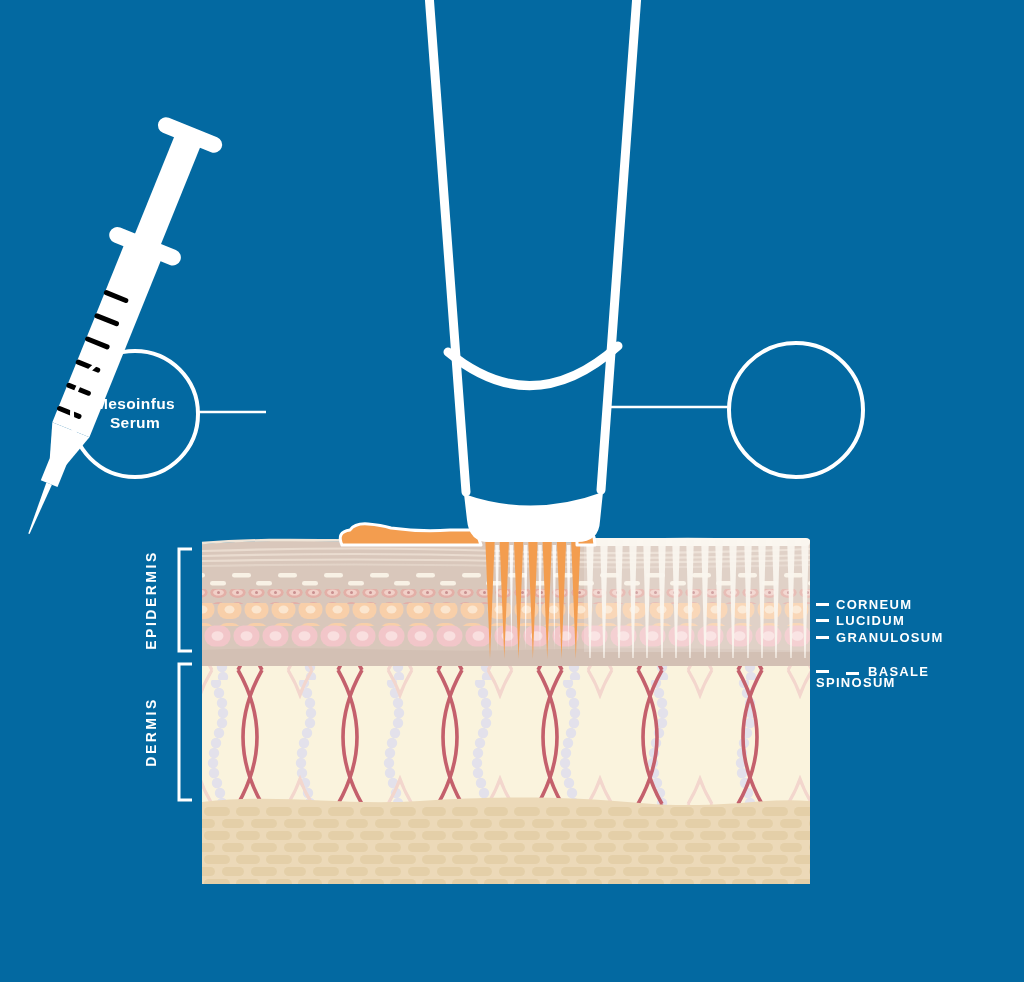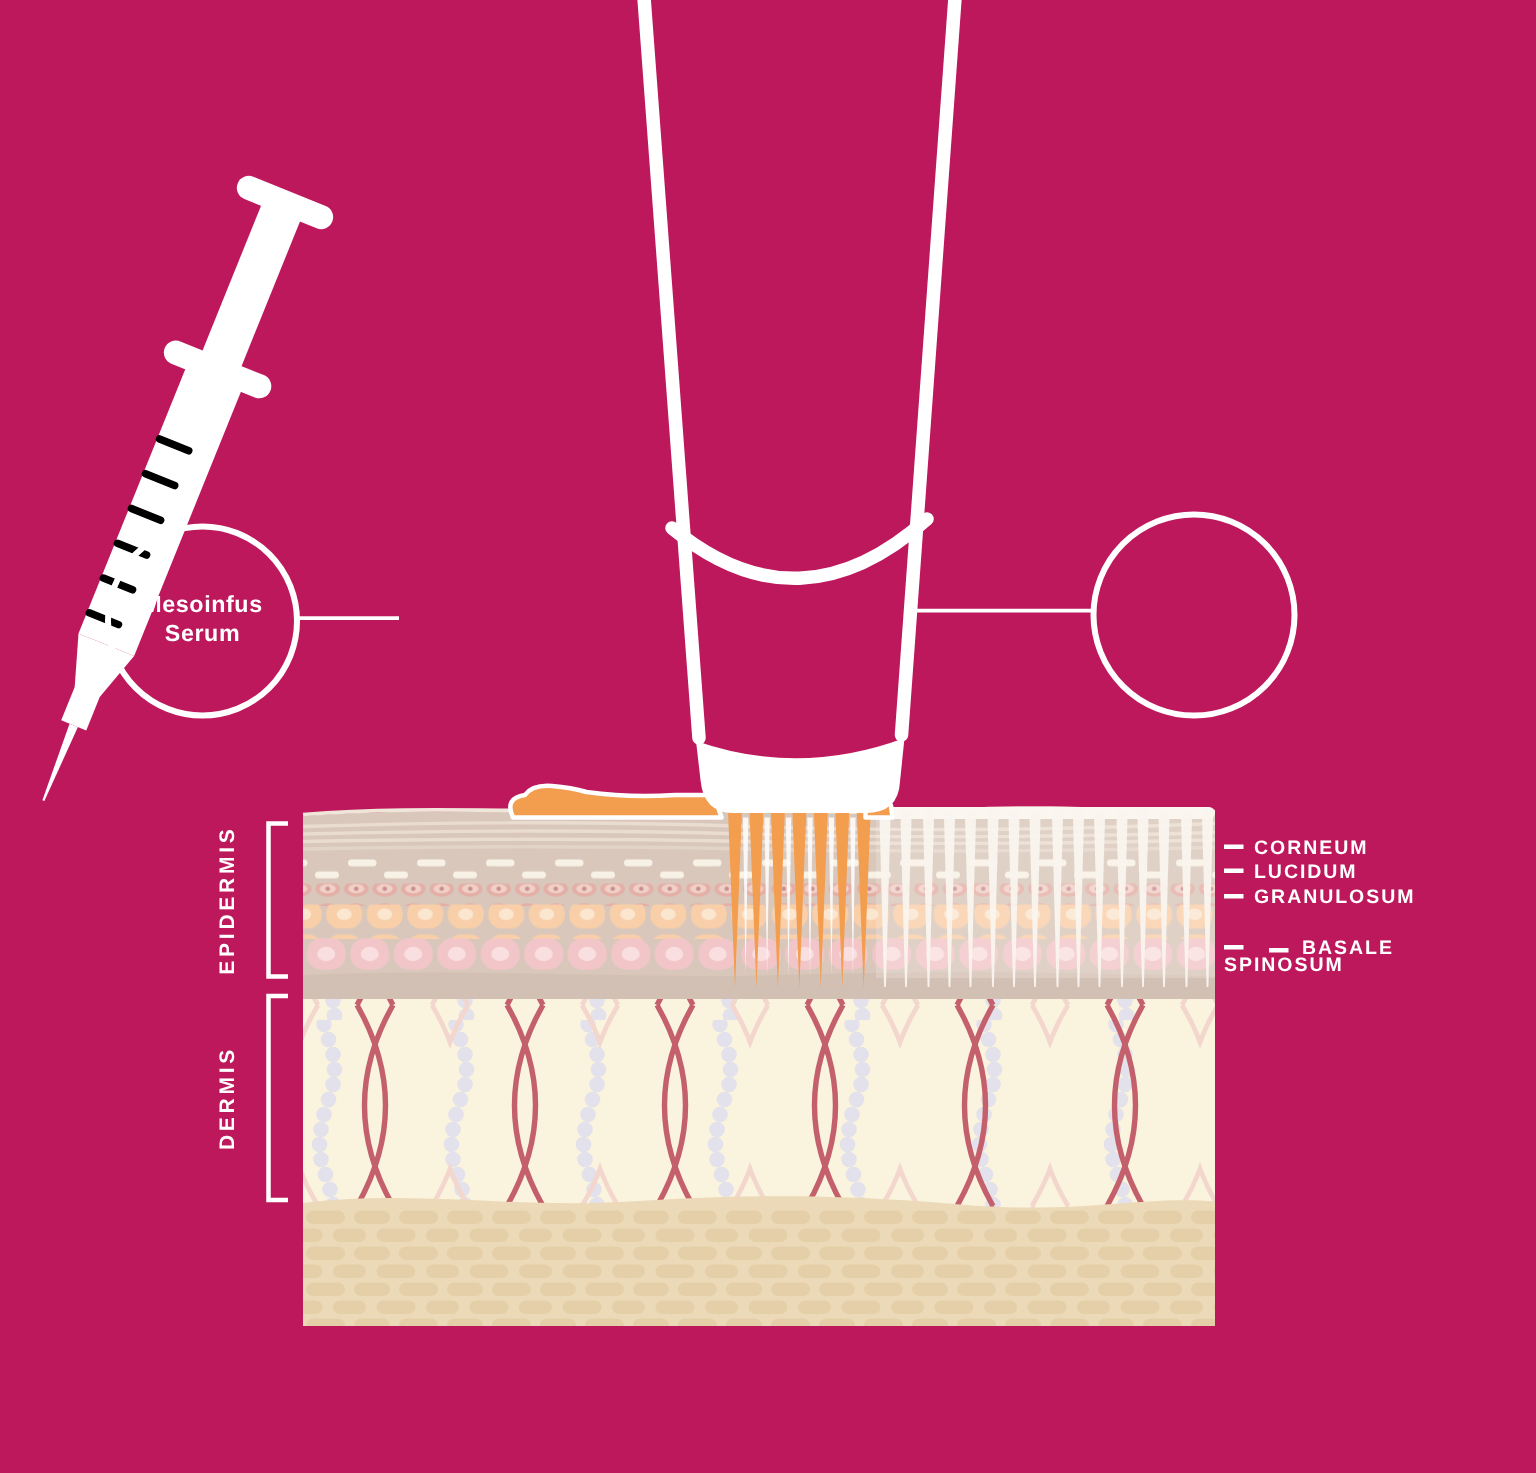--- a/index.html
+++ b/index.html
@@ -1,23 +1,23 @@
 <!DOCTYPE html>
 <html><head>
 <meta charset="utf-8">
 <style>
   html,body{margin:0;padding:0;background:#000;}
-  .stage{position:relative;width:1024px;height:982px;background:#be185d;overflow:hidden;
+  .stage{position:relative;width:1024px;height:982px;background:#0369a1;overflow:hidden;
          font-family:"Liberation Sans", sans-serif;}
   .stage svg{position:absolute;left:0;top:0;}
   .callout-text{position:absolute;color:#fff;font-weight:bold;font-size:15.5px;line-height:19px;
                 text-align:center;letter-spacing:.4px;}
   .section-label{position:absolute;color:#fff;font-weight:bold;font-size:14px;letter-spacing:2.5px;
                  width:130px;text-align:center;transform:rotate(-90deg);}
-  .layer-label{position:absolute;left:816px;display:flex;align-items:center;height:16px;color:#fff;}
+  .layer-label{position:absolute;left:816px;display:flex;align-items:center;height:16px;color:#fff;margin-top:40px;}
   .layer-label .dash{width:13px;height:3px;background:#fff;margin-right:7px;flex:0 0 auto;}
   .layer-label .txt{font-weight:bold;font-size:13px;letter-spacing:1.3px;white-space:nowrap;}
 </style>
 </head>
 <body>
 
 <div class="stage">
 
 <svg width="1024" height="982" viewBox="0 0 1024 982">
   <defs>

